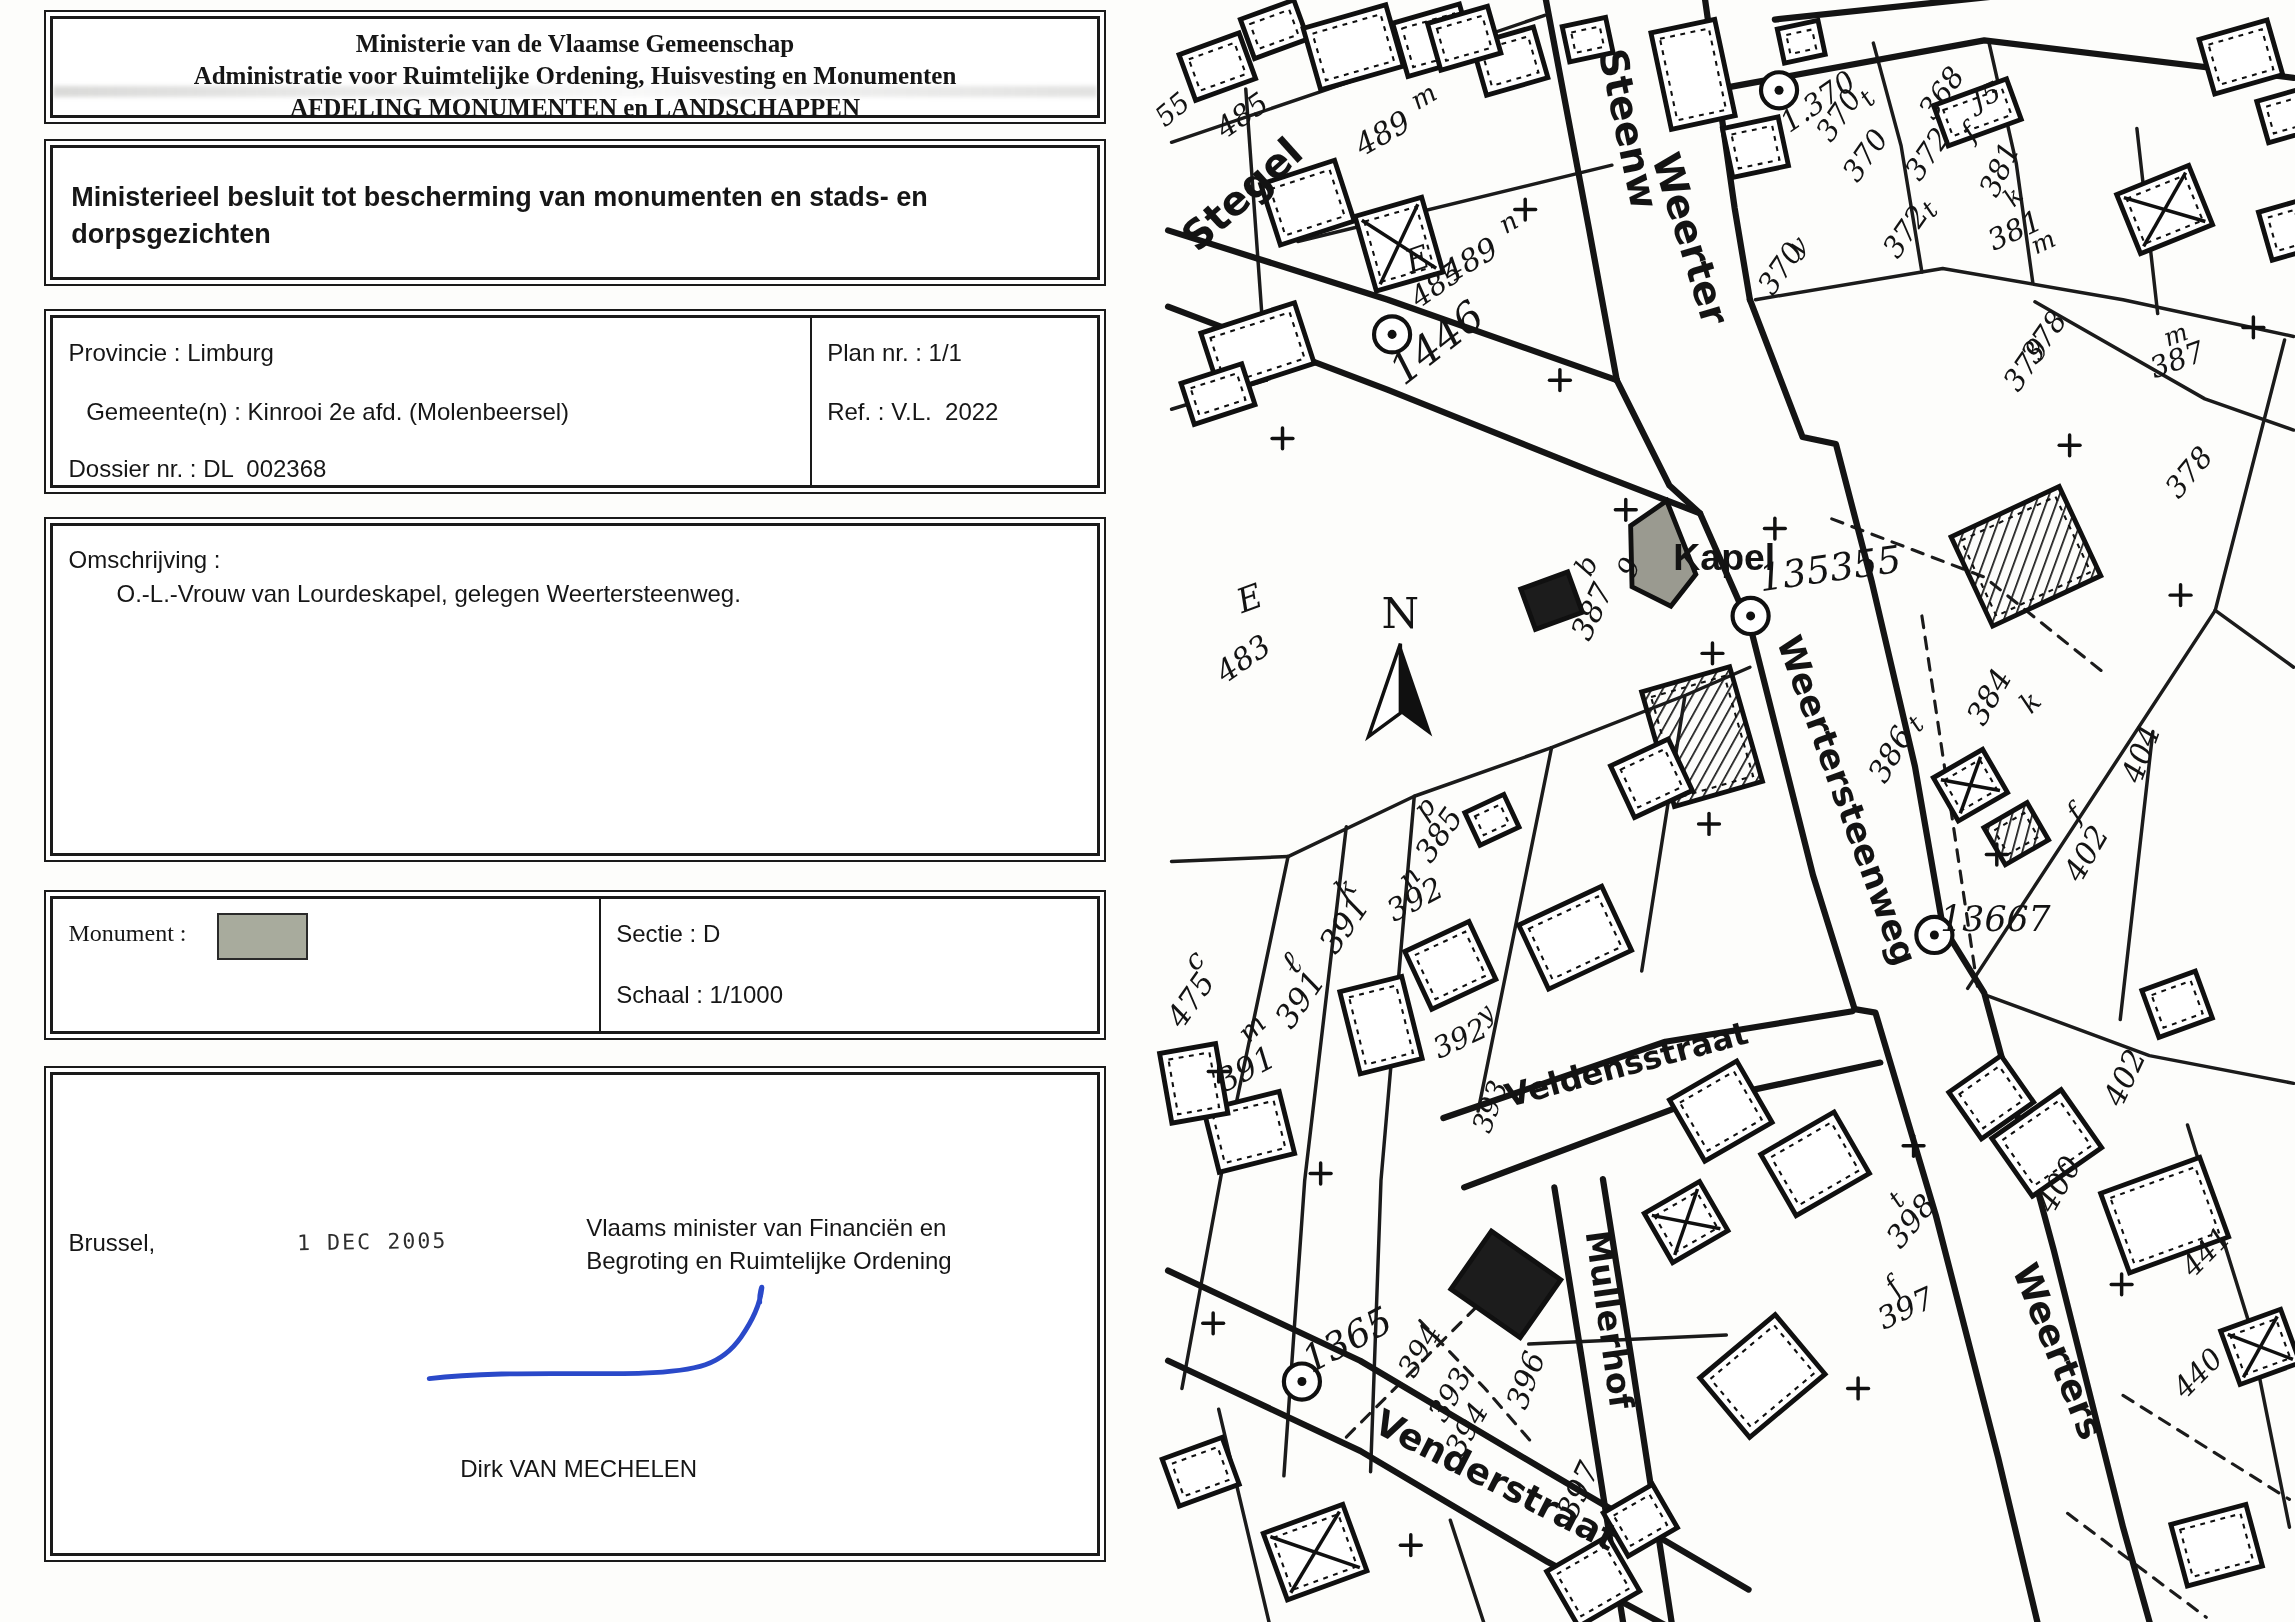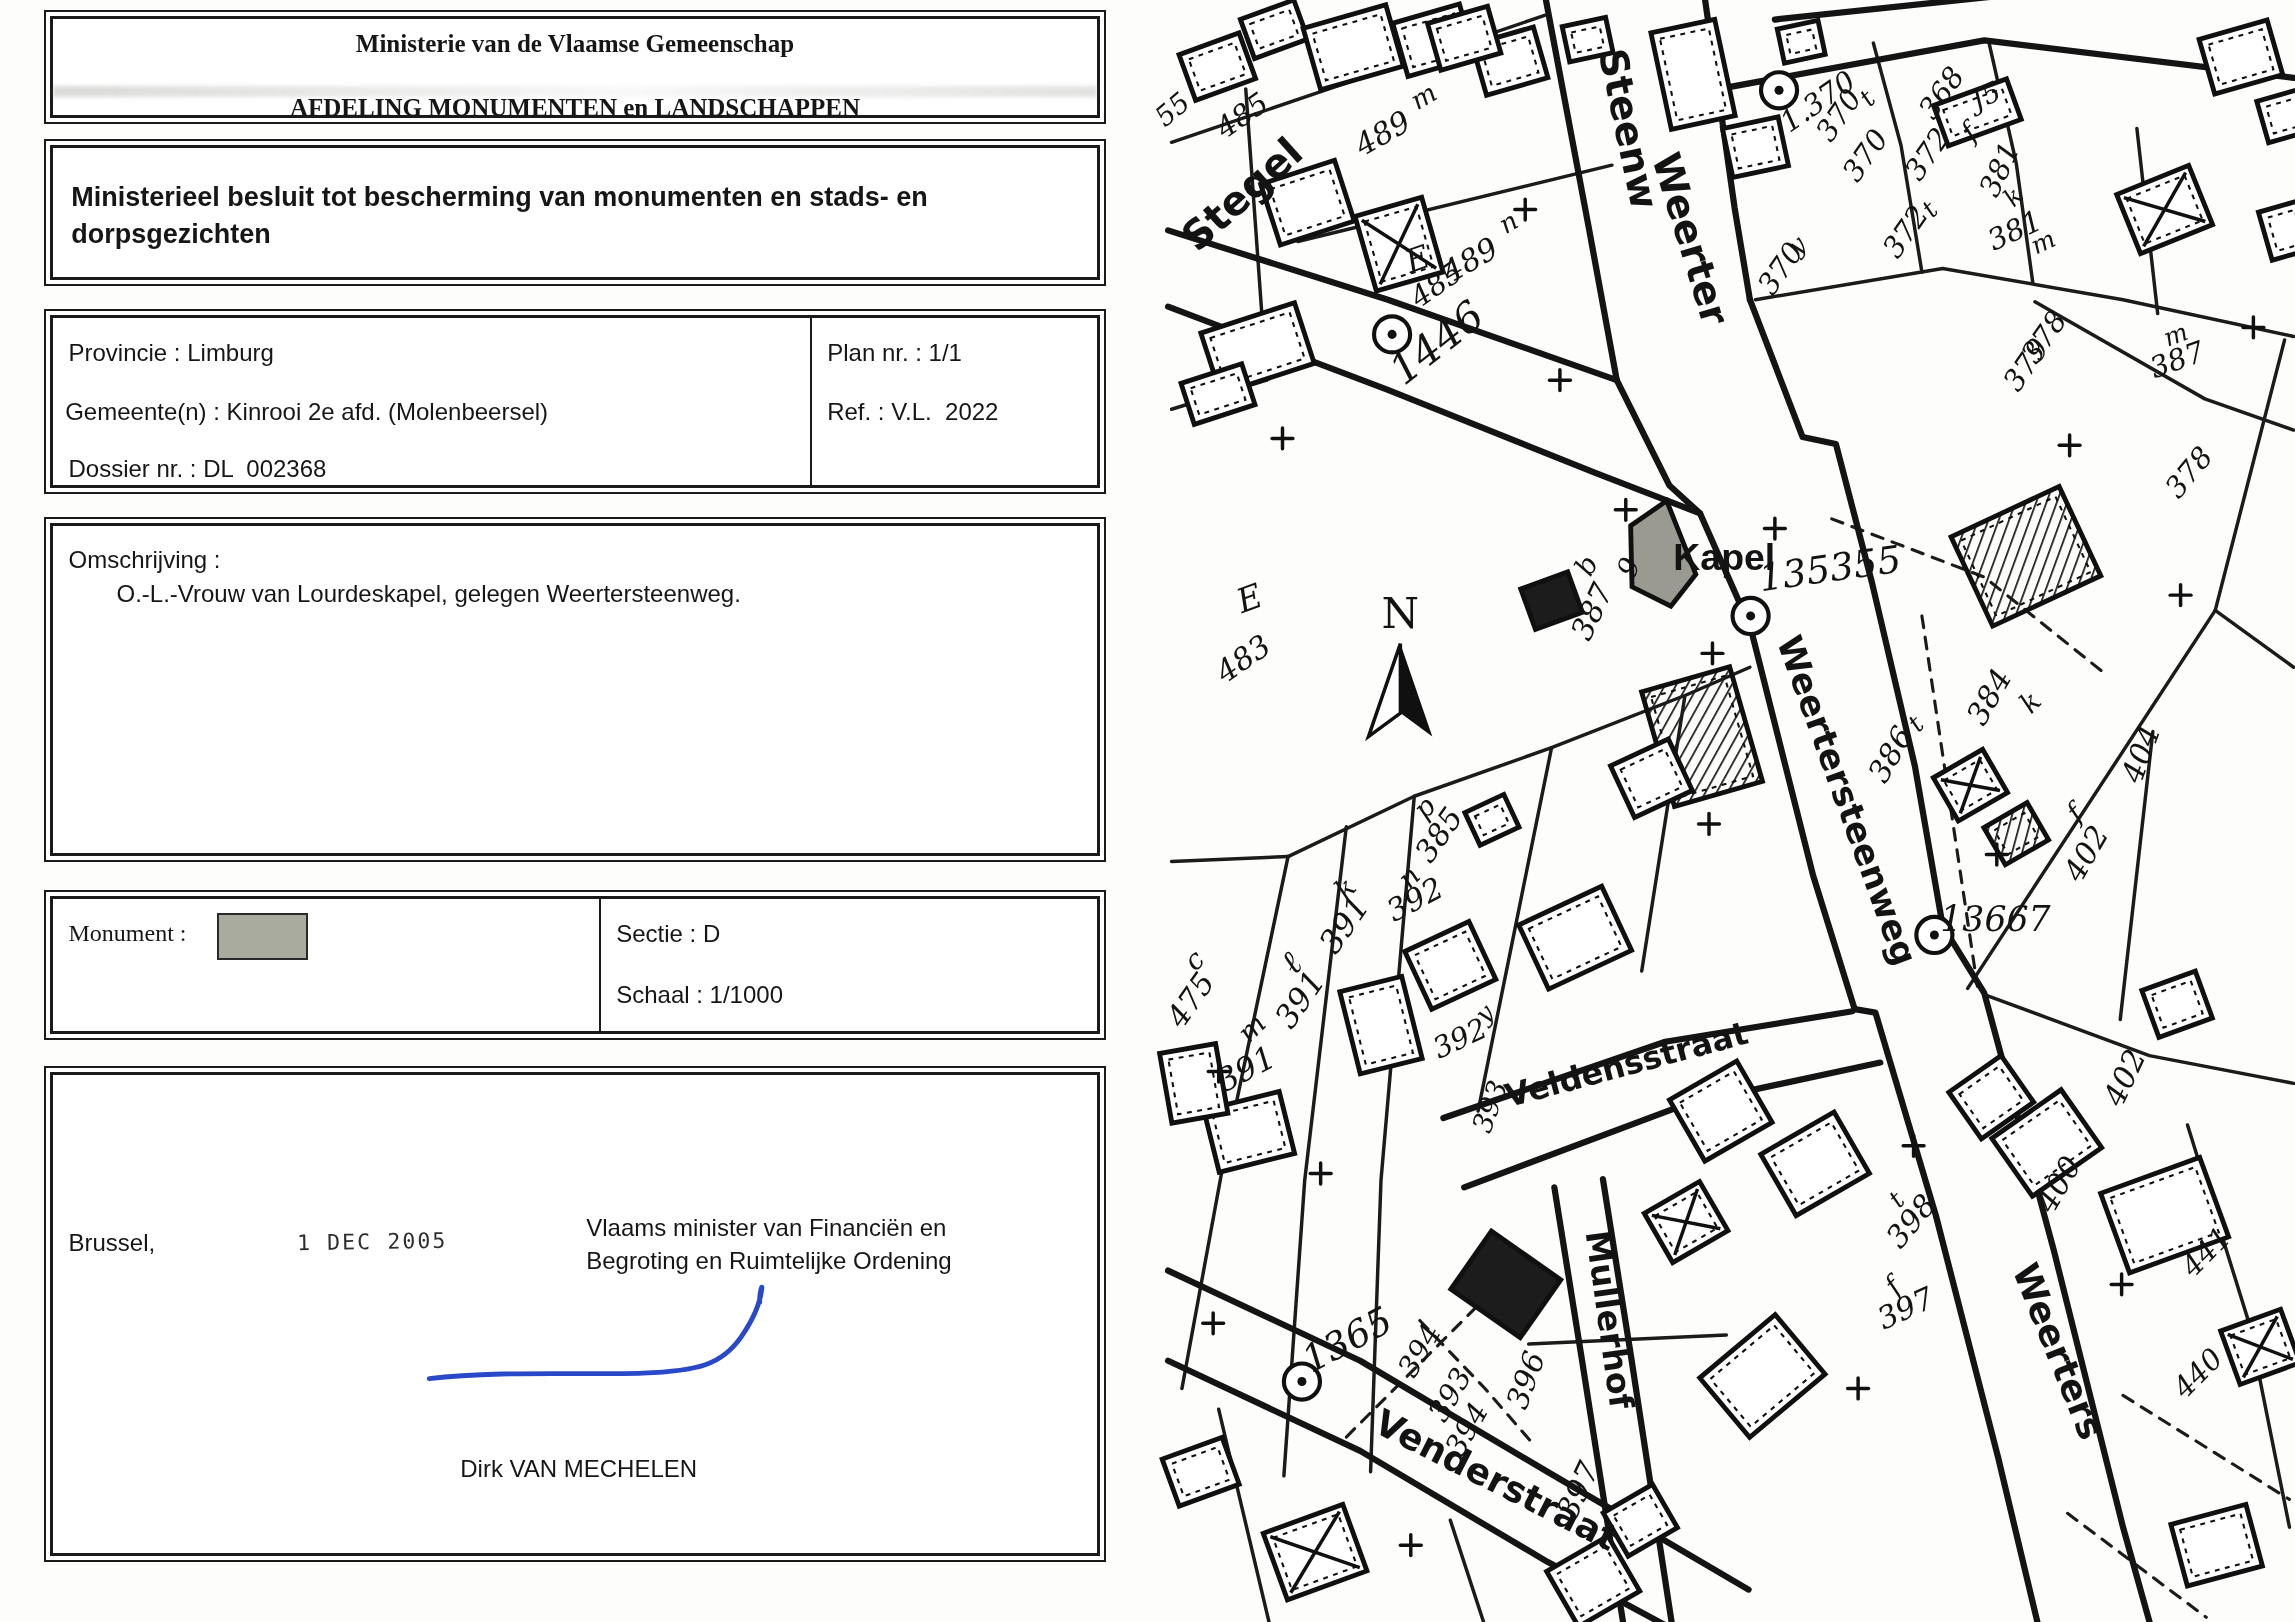--- a/index.html
+++ b/index.html
@@ -36,35 +36,36 @@
 <body>
 
 <div class="page">
 
   <div>
 
     <div class="bx" style="left:44px;top:9.7px;width:1062px;height:114px;">
       <div class="in">
         <div class="smudge" style="top:67px;"></div>
         <div class="hdr" style="top:8.3px;">Ministerie van de Vlaamse Gemeenschap</div>
+        <div class="hdr" style="top:40px;">Administratie voor Ruimtelijke Ordening, Huisvesting en Monumenten</div>
         <div class="hdr" style="top:72px;">AFDELING MONUMENTEN en LANDSCHAPPEN</div>
       </div>
     </div>
 
     <div class="bx" style="left:44px;top:139px;width:1062px;height:147px;">
       <div class="in">
         <div class="title">Ministerieel besluit tot bescherming van monumenten en stads- en dorpsgezichten</div>
       </div>
     </div>
 
     <div class="bx" style="left:44px;top:309px;width:1062px;height:185px;">
       <div class="in">
         <div class="vdiv" style="left:757px;"></div>
         <div class="t" style="left:15.3px;top:21px;">Provincie : Limburg</div>
-        <div class="t" style="left:12px;top:80px;text-align:right;">Gemeente(n) : Kinrooi 2e afd. (Molenbeersel)</div>
+        <div class="t" style="left:33px;top:80px;text-align:right;">Gemeente(n) : Kinrooi 2e afd. (Molenbeersel)</div>
         <div class="t" style="left:15.3px;top:137px;">Dossier nr. : DL  002368</div>
         <div class="t" style="left:774px;top:21px;">Plan nr. : 1/1</div>
         <div class="t" style="left:774px;top:80px;">Ref. : V.L.  2022</div>
       </div>
     </div>
 
     <div class="bx" style="left:44px;top:517px;width:1062px;height:345px;">
       <div class="in">
         <div class="t" style="left:15.3px;top:19.4px;">Omschrijving :</div>
         <div class="t" style="left:15.3px;top:54px;margin-left:48px;">O.-L.-Vrouw van Lourdeskapel, gelegen Weertersteenweg.</div>

